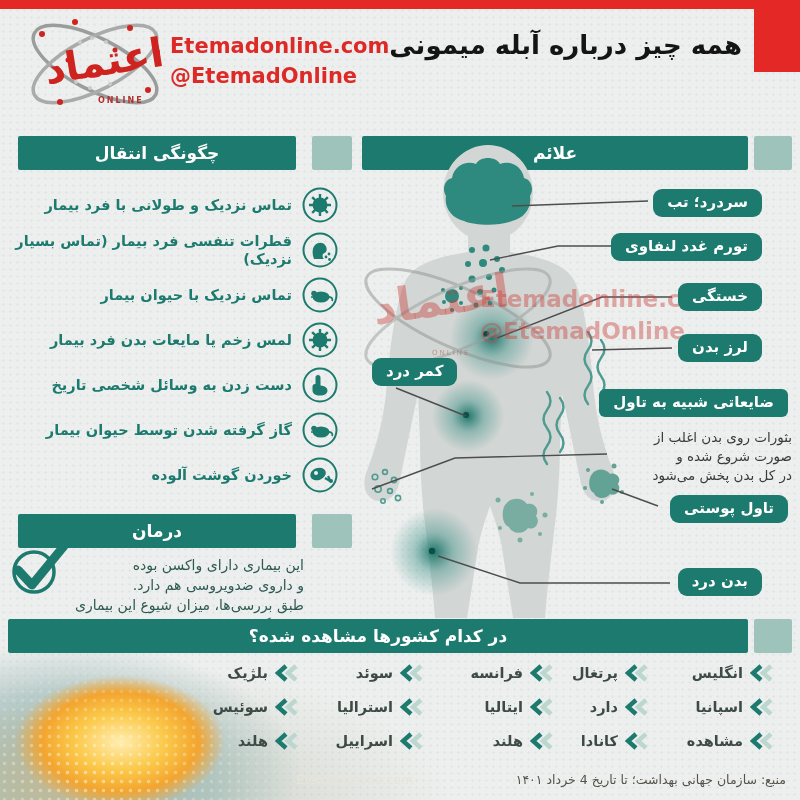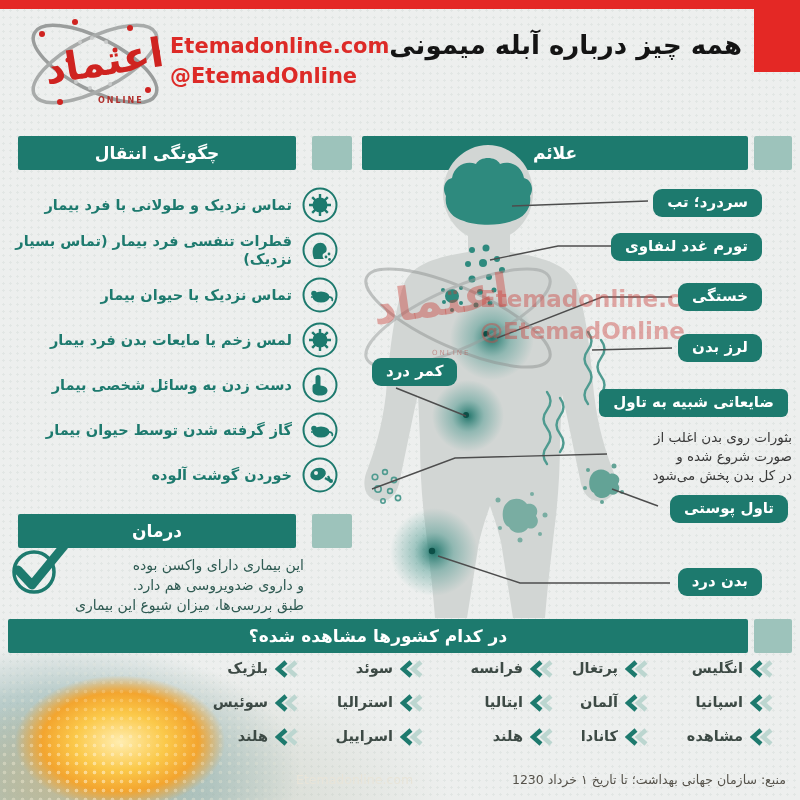--- a/index.html
+++ b/index.html
@@ -46,21 +46,21 @@
   .wm-url { position:absolute; left:480px; top:286px; font-size:23px; font-weight:700;
     color:rgba(205,73,68,.45); }
   .wm-handle { position:absolute; left:480px; top:318px; font-size:23px; font-weight:700;
     color:rgba(205,73,68,.45); }
   
   .treat-text { position:absolute; left:16px; top:556px; width:288px; color:#2e5a52;
     font-size:14px; font-weight:500; text-align:right; line-height:1.42; white-space:pre-line; }
   .check-icon { position:absolute; left:8px; top:538px; }
   
   .ccol { position:absolute; top:660px; width:116px; display:flex; flex-direction:column; gap:8px; }
-  .country { display:flex; align-items:flex-start; gap:7px; justify-content:flex-start; height:26px; }
+  .country { display:flex; align-items:center; gap:7px; justify-content:flex-start; height:26px; }
   .cname { color:#3d4a45; font-weight:700; font-size:14.5px; white-space:nowrap; }
   
   .photo { position:absolute; left:0; top:642px; width:560px; height:158px; z-index:1;
     background:
       radial-gradient(ellipse 150px 95px at 120px 100px, #ffedb0 0%, #fbc94a 30%, #f3a52f 52%, rgba(240,160,45,0) 70%),
       radial-gradient(ellipse 190px 120px at 60px 140px, rgba(196,186,148,.95) 0%, rgba(196,186,148,0) 70%),
       radial-gradient(ellipse 320px 180px at 70px 130px, rgba(148,180,178,.92) 0%, rgba(148,180,178,.55) 45%, rgba(148,180,178,0) 72%),
       radial-gradient(ellipse 430px 200px at 150px 165px, rgba(172,180,158,.5) 0%, rgba(172,180,158,0) 70%);
   }
   .photo::after { content:""; position:absolute; inset:0;
@@ -189,21 +189,21 @@
     </div>
     <div class="t-item">
       <span class="t-icon">
         <svg width="36" height="36" viewBox="0 0 36 36">
             <g stroke="#1d7a6e" fill="none" stroke-width="2">
               <circle cx="18" cy="18" r="16.5"></circle>
               <path d="M16,8 c1.5,0 2.5,1 2.5,2.5 l0,8 c4,0.5 7,2 7,5 c0,3 -3,5 -7.5,5 c-4.5,0 -7.5-2 -7.5-5 l0-4 c0-1.5 1-2.5 2.5-2.5 l0.5,0 0,-6.5 c0,-1.5 1,-2.5 2.5,-2.5 z" fill="#1d7a6e" stroke="none"></path>
             </g>
           </svg>
       </span>
-      <span class="t-label">دست زدن به وسائل شخصی بیمار</span>
+      <span class="t-label">دست زدن به وسائل شخصی تاریخ</span>
     </div>
     <div class="t-item">
       <span class="t-icon">
         <svg width="36" height="36" viewBox="0 0 36 36">
             <g stroke="#1d7a6e" fill="none" stroke-width="2">
               <circle cx="18" cy="18" r="16.5"></circle>
               <ellipse cx="19" cy="20" rx="8.5" ry="5.5" fill="#1d7a6e" stroke="none"></ellipse>
               <circle cx="12" cy="16.5" r="2.8" fill="#1d7a6e" stroke="none"></circle>
               <path d="M27,20 c3,0 4,2 3,4" stroke-width="1.8"></path>
               <circle cx="10" cy="20" r="1" fill="#1d7a6e" stroke="none"></circle>
@@ -403,21 +403,21 @@
           <path d="M21,2 L13,9 L21,16" stroke="#bcd6d0" stroke-width="4.5" fill="none"></path>
           <path d="M11,2 L3,9 L11,16" stroke="#1d7a6e" stroke-width="4.5" fill="none"></path>
         </svg>
         <span class="cname">پرتغال</span>
       </div>
     <div class="country">
         <svg width="24" height="18" viewBox="0 0 24 18">
           <path d="M21,2 L13,9 L21,16" stroke="#bcd6d0" stroke-width="4.5" fill="none"></path>
           <path d="M11,2 L3,9 L11,16" stroke="#1d7a6e" stroke-width="4.5" fill="none"></path>
         </svg>
-        <span class="cname">آلمان</span>
+        <span class="cname">دارد</span>
       </div>
     <div class="country">
         <svg width="24" height="18" viewBox="0 0 24 18">
           <path d="M21,2 L13,9 L21,16" stroke="#bcd6d0" stroke-width="4.5" fill="none"></path>
           <path d="M11,2 L3,9 L11,16" stroke="#1d7a6e" stroke-width="4.5" fill="none"></path>
         </svg>
         <span class="cname">کانادا</span>
       </div>
   </div>
   <div class="ccol above" style="left:438px;" dir="rtl">
@@ -483,17 +483,17 @@
       </div>
     <div class="country">
         <svg width="24" height="18" viewBox="0 0 24 18">
           <path d="M21,2 L13,9 L21,16" stroke="#bcd6d0" stroke-width="4.5" fill="none"></path>
           <path d="M11,2 L3,9 L11,16" stroke="#1d7a6e" stroke-width="4.5" fill="none"></path>
         </svg>
         <span class="cname">هلند</span>
       </div>
   </div>
 
-  <div class="src-text" dir="rtl">منبع: سازمان جهانی بهداشت؛ تا تاریخ ۱ خرداد 1230</div>
+  <div class="src-text" dir="rtl">منبع: سازمان جهانی بهداشت؛ تا تاریخ 4 خرداد ۱۴۰۱</div>
   <div class="credit-text" dir="rtl">اینفوگرافیک اعتمادآنلاین</div>
   <div class="site-text">Etemadonline.com</div>
 
 </div>
 
 </body></html>

